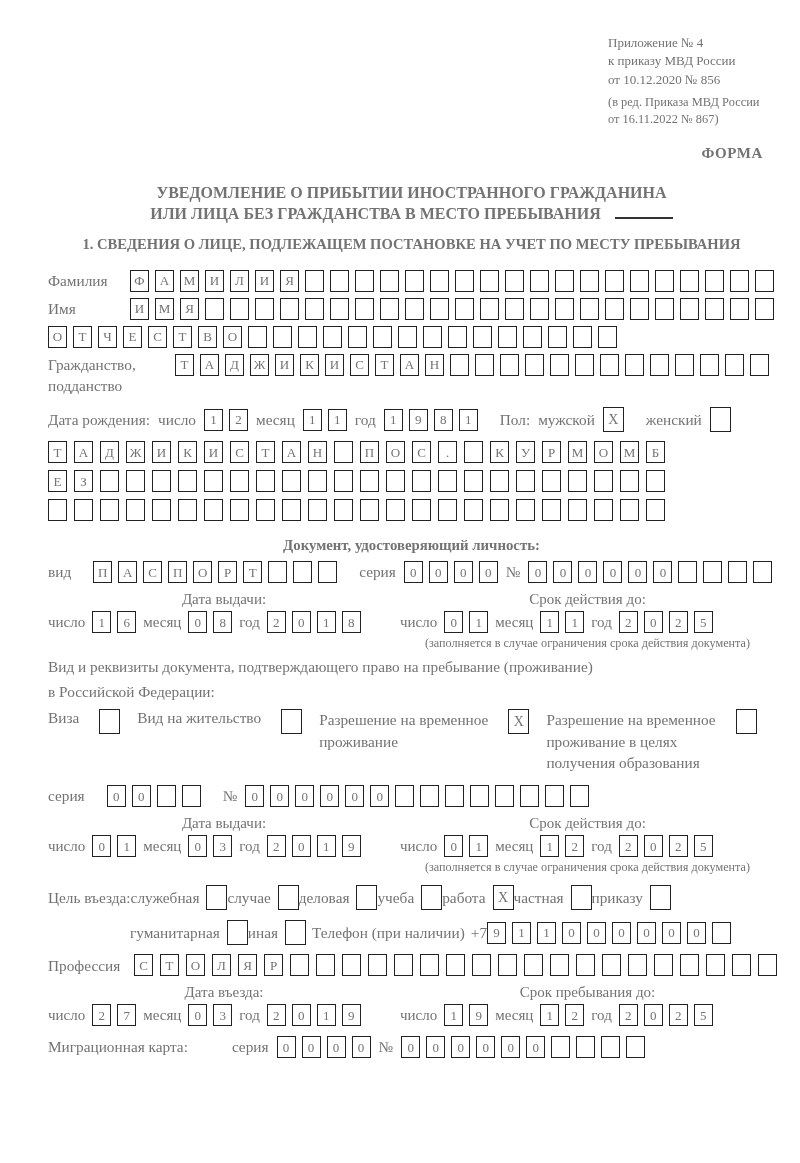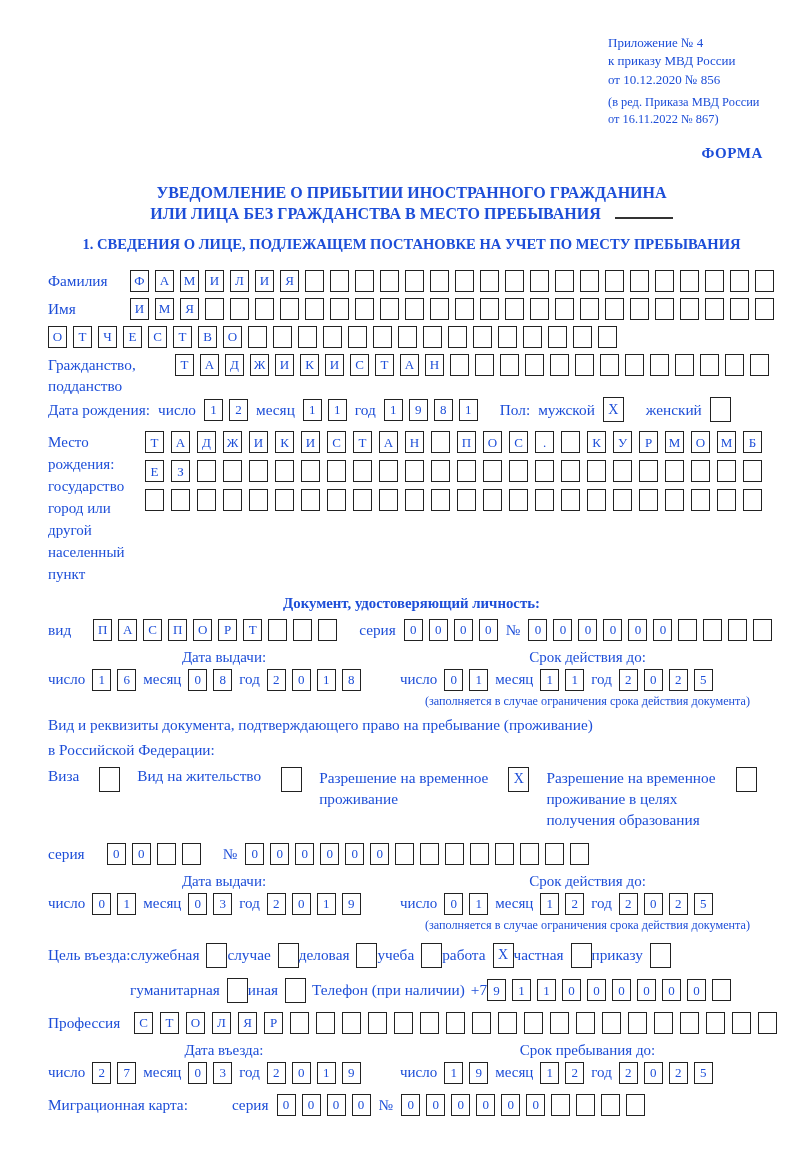--- a/index.html
+++ b/index.html
@@ -1,17 +1,17 @@
 <!DOCTYPE html>
 <html><head>
 <meta charset="utf-8">
 <style>
   html,body{margin:0;padding:0;background:#e8e8e8;}
   .page{
-    width:800px;height:1163px;margin:0 auto;background:#ffffff;color:#1d4ed8;
+    width:800px;height:1163px;margin:0 auto;background:#ffffff;color:#737373;
     font-family:"Liberation Serif","DejaVu Serif",serif;
     box-sizing:border-box;padding:34px 25px 0 48px;position:relative;overflow:hidden;
   }
   .annex{margin-left:560px;font-size:13px;line-height:1.42;}
   .edition{margin-top:5px;font-size:12.4px;line-height:1.38;}
   .forma{text-align:right;margin-top:16px;font-weight:bold;font-size:15px;letter-spacing:.6px;padding-right:12px;}
   .title{margin-top:20px;text-align:center;font-weight:bold;font-size:16px;line-height:1.35;}
   .uline{display:inline-block;width:58px;border-bottom:2px solid #333;height:13px;margin-left:14px;}
   .sec-h{margin-top:11px;text-align:center;font-weight:bold;font-size:14.6px;}
 
@@ -22,21 +22,21 @@
   .cells.g7{gap:7px;}
   .cell{
     box-sizing:border-box;flex:none;width:19px;height:22px;border:1.7px solid #222;
     display:flex;align-items:center;justify-content:center;font-size:13px;line-height:1;
   }
   .stack .cells{margin-bottom:7px;}
   .cb{
     box-sizing:border-box;flex:none;width:21px;height:25px;border:1.7px solid #222;
     display:inline-flex;align-items:center;justify-content:center;font-size:14px;
   }
-  .birth-row{display:flex;align-items:center;gap:8px;margin-top:0;font-size:15.3px;}
+  .birth-row{display:flex;align-items:center;gap:8px;margin-top:10px;font-size:15.3px;}
   .gap14{width:6px;flex:none;}
 
   .doc-h{text-align:center;font-weight:bold;font-size:14.8px;margin-top:9px;}
   .vid-row{display:flex;align-items:center;gap:8px;margin-top:7px;font-size:15.3px;}
 
   .dates{display:flex;margin-top:8px;}
   .dg-left{width:352px;flex:none;}
   .dg-right{flex:1;}
   .dg-h{text-align:center;font-size:15px;margin-bottom:3px;}
   .dg-row{display:flex;align-items:center;gap:7px;font-size:15px;}
@@ -227,26 +227,20 @@
     <span class="gap14"></span>
     <span>Пол:</span>
     <span>мужской</span>
     <span class="cb">X</span>
     <span class="gap14"></span>
     <span>женский</span>
     <span class="cb"></span>
   </div>
 
   <div class="rep" style="margin-top:9px;">
-    <div class="bp-label w97" style="flex:none;">
-      <div>Место рождения:</div>
-      <div>государство</div>
-      <div>город или другой</div>
-      <div>населенный пункт</div>
-    </div>
     <div class="stack">
       <div class="cells g7">
           <div class="cell">Т</div>
           <div class="cell">А</div>
           <div class="cell">Д</div>
           <div class="cell">Ж</div>
           <div class="cell">И</div>
           <div class="cell">К</div>
           <div class="cell">И</div>
           <div class="cell">С</div>

